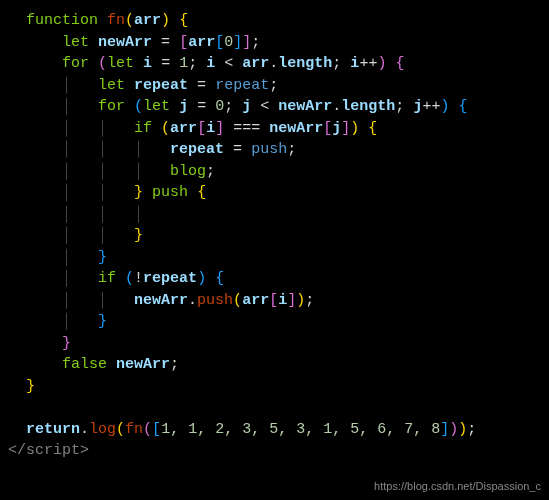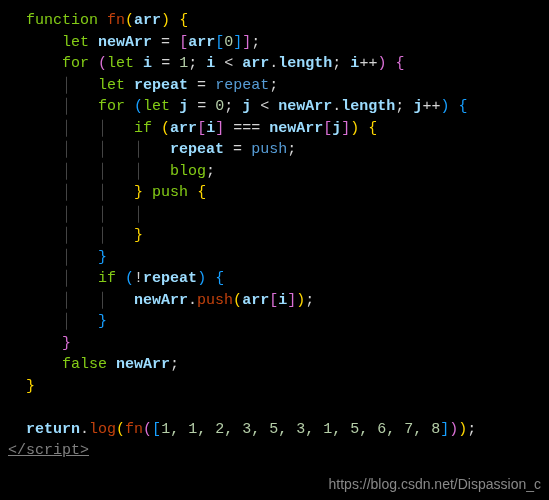--- a/index.html
+++ b/index.html
@@ -21,28 +21,28 @@
   }
   .kw   { color: #84cc16; }        
   .fn   { color: #c2410c; }        
   .id   { color: #9cdcfe; font-weight: bold; }        
   .num  { color: #b5cea8; }        
   .bool { color: #569cd6; }        
   .pun  { color: #d4d4d4; }        
   .br   { color: #ffd700; }        
   .br2  { color: #da70d6; }        
   .br3  { color: #179fff; }        
-  .tag  { color: #808080; text-decoration: underline; }        
+  .tag  { color: #808080; }        
   .guide{ color: #444; }           
   .wm {
     position: absolute;
     right: 8px;
     bottom: 8px;
     font-family: Arial, sans-serif;
-    font-size: 14px;
+    font-size: 11px;
     color: #888;
   }
 </style>
 </head>
 <body>
 
 <pre class="code"><span class="guide">  </span><span class="kw">function</span> <span class="fn">fn</span><span class="br">(</span><span class="id">arr</span><span class="br">)</span> <span class="br">{</span>
 <span class="guide">  </span>    <span class="kw">let</span> <span class="id">newArr</span> <span class="pun">=</span> <span class="br2">[</span><span class="id">arr</span><span class="br3">[</span><span class="num">0</span><span class="br3">]</span><span class="br2">]</span><span class="pun">;</span>
 <span class="guide">  </span>    <span class="kw">for</span> <span class="br2">(</span><span class="kw">let</span> <span class="id">i</span> <span class="pun">=</span> <span class="num">1</span><span class="pun">;</span> <span class="id">i</span> <span class="pun">&lt;</span> <span class="id">arr</span><span class="pun">.</span><span class="id">length</span><span class="pun">;</span> <span class="id">i</span><span class="pun">++</span><span class="br2">)</span> <span class="br2">{</span>
 <span class="guide">  </span>    <span class="guide">│   </span><span class="kw">let</span> <span class="id">repeat</span> <span class="pun">=</span> <span class="bool">repeat</span><span class="pun">;</span>

